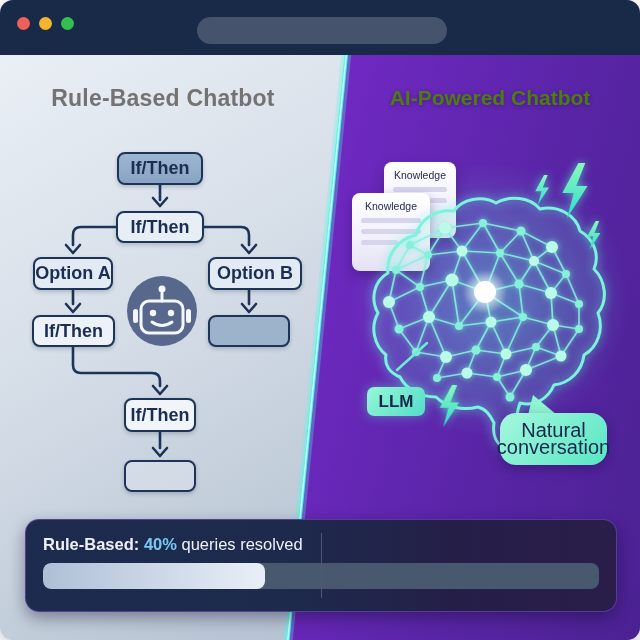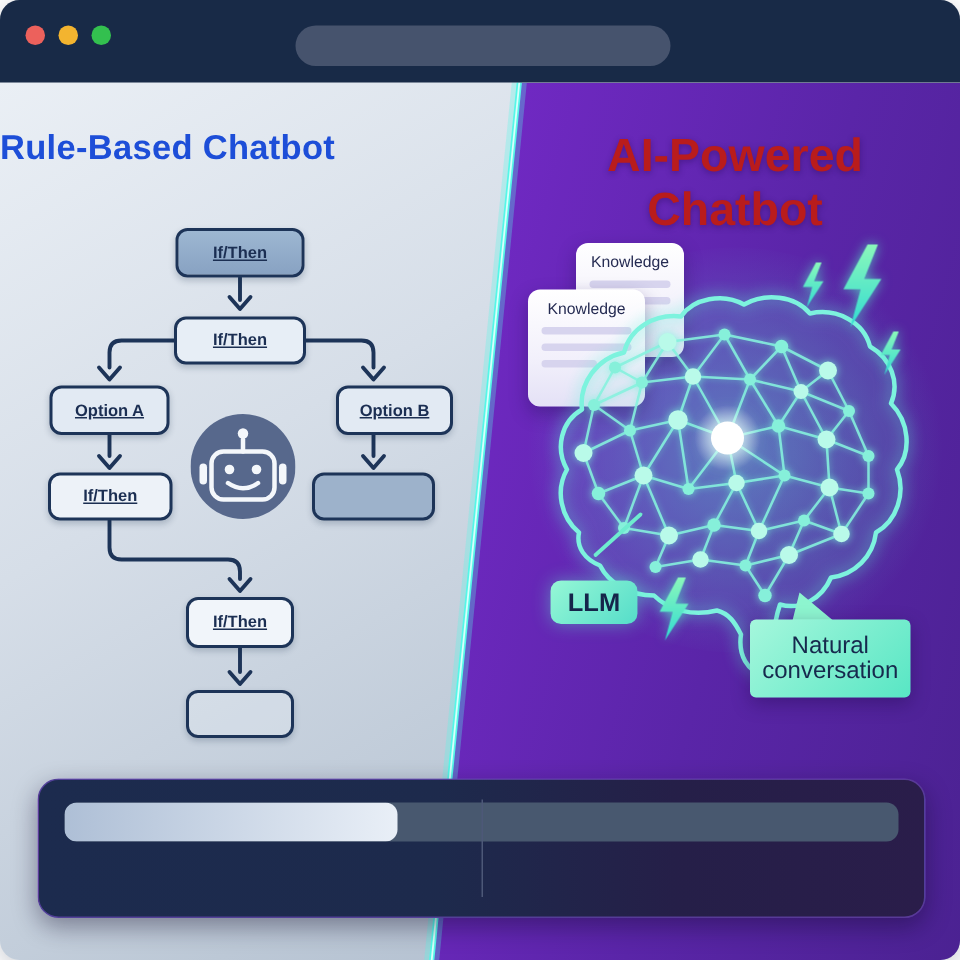--- a/index.html
+++ b/index.html
@@ -13,46 +13,46 @@
   .urlbar { position:absolute; left:197px; top:17px; width:250px; height:27px; border-radius:14px; background:#46536d; }
 
   
   .content { position:absolute; left:0; top:55px; width:640px; height:585px; }
   .bg-left { position:absolute; inset:0; background:linear-gradient(150deg,#eaeff5 0%,#d6dee8 35%,#bcc8d6 70%,#a9b7ca 100%); }
   .bg-right { position:absolute; inset:0; background:linear-gradient(105deg,#ab3ff2 0%,#8c30da 16%,#7129c4 42%,#5a25a8 72%,#4b2292 100%); clip-path:polygon(347px 0,640px 0,640px 585px,287px 585px); }
   .brain-halo { position:absolute; left:345px; top:110px; width:290px; height:270px; border-radius:50%; background:radial-gradient(circle,rgba(95,240,220,.38) 0%,rgba(95,240,220,.14) 45%,rgba(95,240,220,0) 70%); }
   .divider-line { position:absolute; inset:0; width:640px; height:585px; z-index:4; pointer-events:none; }
 
   
-  .left-title { position:absolute; left:0; top:30px; width:326px; font-size:23px; font-weight:bold; color:#1d4ed8; letter-spacing:.2px; }
-  .right-title { position:absolute; left:346px; top:31px; width:288px; text-align:center; font-size:31px; font-weight:bold; color:#b91c1c; text-shadow:0 1px 4px rgba(40,10,90,.45); }
-
-  
-  .fbox { position:absolute; border:2.5px solid #1d3458; border-radius:8px; display:flex; align-items:center; justify-content:center; font-size:11px; font-weight:600; color:#1b2e52; box-shadow:0 2px 4px rgba(20,40,70,.22);text-decoration:underline; }
+  .left-title { position:absolute; left:0; top:30px; width:326px; text-align:center; font-size:23px; font-weight:bold; color:#737373; letter-spacing:.2px; }
+  .right-title { position:absolute; left:346px; top:31px; width:288px; text-align:center; font-size:21px; font-weight:bold; color:#4d7c0f; text-shadow:0 1px 4px rgba(40,10,90,.45); }
+
+  
+  .fbox { position:absolute; border:2.5px solid #1d3458; border-radius:8px; display:flex; align-items:center; justify-content:center; font-size:18px; font-weight:600; color:#1b2e52; box-shadow:0 2px 4px rgba(20,40,70,.22); }
   .fb1 { left:117px; top:97px;  width:86px; height:33px; background:linear-gradient(180deg,#9db7d2,#88a2c2); }
   .fb2 { left:116px; top:156px; width:88px; height:32px; background:#e7eef6; }
   .fba { left:33px;  top:202px; width:80px; height:33px; background:#e2eaf3; }
-  .fbb { left:224px; top:202px; width:78px; height:33px; background:#e2eaf3; }
+  .fbb { left:208px; top:202px; width:94px; height:33px; background:#e2eaf3; }
   .fb3 { left:32px;  top:260px; width:83px; height:32px; background:#edf2f8; }
   .fbe { left:208px; top:260px; width:82px; height:32px; background:#9db2cb; }
   .fb4 { left:124px; top:343px; width:72px; height:34px; background:#f1f5fa; }
   .fb5 { left:124px; top:405px; width:72px; height:32px; background:rgba(235,242,248,.30); }
   .flow-arrows { position:absolute; inset:0; width:640px; height:585px; pointer-events:none; }
   .robot { position:absolute; left:127px; top:221px; width:70px; height:70px; }
 
   
   .kcard { position:absolute; border-radius:8px; background:linear-gradient(180deg,#ffffff 0%,#f2f0fb 60%,#e4e1f6 100%); box-shadow:0 5px 12px rgba(35,15,85,.38); padding:7px 9px 0 9px; z-index:2; }
   .kcard-back  { left:384px; top:107px; width:72px; height:76px; }
   .kcard-front { left:352px; top:138px; width:78px; height:78px; }
   .kcard .ktitle { font-size:10.5px; font-weight:normal; color:#252b52; text-align:center; margin-bottom:6px; }
   .kline { height:5px; border-radius:3px; background:#d7d4ee; margin-bottom:6px; }
   .kline.short { width:62%; }
   .right-art { position:absolute; inset:0; width:640px; height:585px; z-index:3; pointer-events:none; }
   .llm-badge { position:absolute; left:367px; top:332px; width:58px; height:29px; border-radius:7px; background:linear-gradient(135deg,#96f7d6,#55ddc9); display:flex; align-items:center; justify-content:center; font-size:17px; font-weight:bold; color:#15254a; box-shadow:0 0 12px rgba(90,240,205,.45); z-index:3; }
-  .bubble { position:absolute; left:500px; top:358px; width:107px; height:52px; border-radius:4px; background:linear-gradient(135deg,#a5f7dc,#58e6c4); display:flex; align-items:center; justify-content:center; text-align:center; font-size:16px; line-height:17px; font-weight:500; color:#16294d; box-shadow:0 4px 12px rgba(30,10,70,.35); z-index:3; padding:4px 8px; }
+  .bubble { position:absolute; left:500px; top:358px; width:107px; height:52px; border-radius:16px; background:linear-gradient(135deg,#a5f7dc,#58e6c4); display:flex; align-items:center; justify-content:center; text-align:center; font-size:20px; line-height:17px; font-weight:500; color:#16294d; box-shadow:0 4px 12px rgba(30,10,70,.35); z-index:3; padding:4px 8px; }
 
   
   .stats { position:absolute; left:25px; top:464px; width:592px; height:93px; border-radius:14px; background:linear-gradient(90deg,#1c2b4e 0%,#1d2a4c 45%,#251f48 72%,#2a1d4a 100%); border:1.5px solid rgba(128,82,215,.55); box-shadow:0 6px 16px rgba(15,10,40,.4); z-index:6; display:flex; }
   .stat-col { flex:1; padding:15px 17px 0 17px; position:relative; }
   .stat-col.right { padding-left:24px; }
   .stat-divider { position:absolute; left:50%; top:13px; bottom:13px; width:1px; background:#4d5878; }
   .stat-text { font-size:16.5px; color:#eef2f8; white-space:nowrap; margin-bottom:9px; }
   .stat-text .b { font-weight:bold; }
   .stat-text .pct { font-weight:bold; color:#7cc8f2; }
   .track { height:26px; border-radius:8px; overflow:hidden; }
@@ -290,20 +290,25 @@
 
       <line x1="397" y1="315" x2="427" y2="288" stroke="#6eeccf" stroke-width="2.5" stroke-linecap="round"></line>
       <polygon points="533,340 557,360 528,360" fill="#8df5cf"></polygon>
     </svg>
 
     <div class="llm-badge">LLM</div>
     <div class="bubble">Natural conversation</div>
 
     <div class="stats">
       <div class="stat-col">
+        <div class="stat-text">
+          <span class="b">Rule-Based:</span>
+          <span class="pct">40%</span>
+          <span>queries resolved</span>
+        </div>
         <div class="track light">
           <div class="fill rule" style="width: 40%;"></div>
         </div>
       </div>
       <div class="stat-divider"></div>
     </div>
   </div>
 </div>
 
 </body></html>

